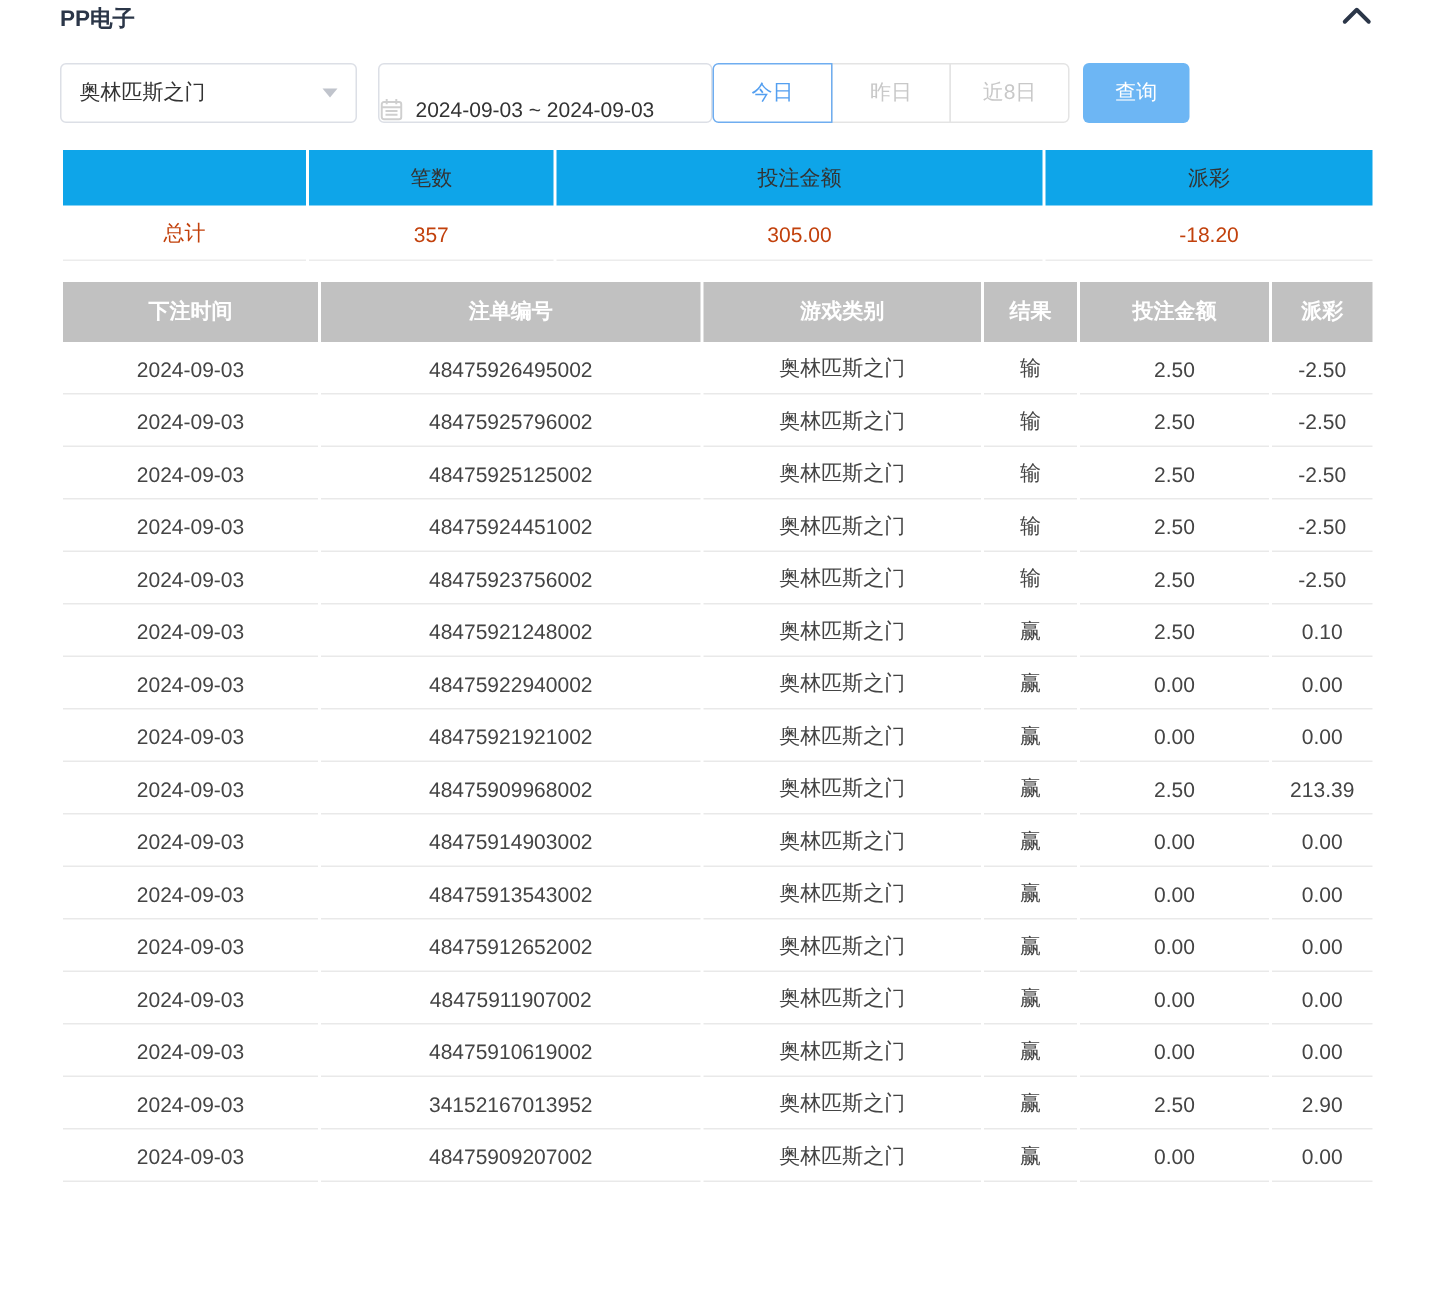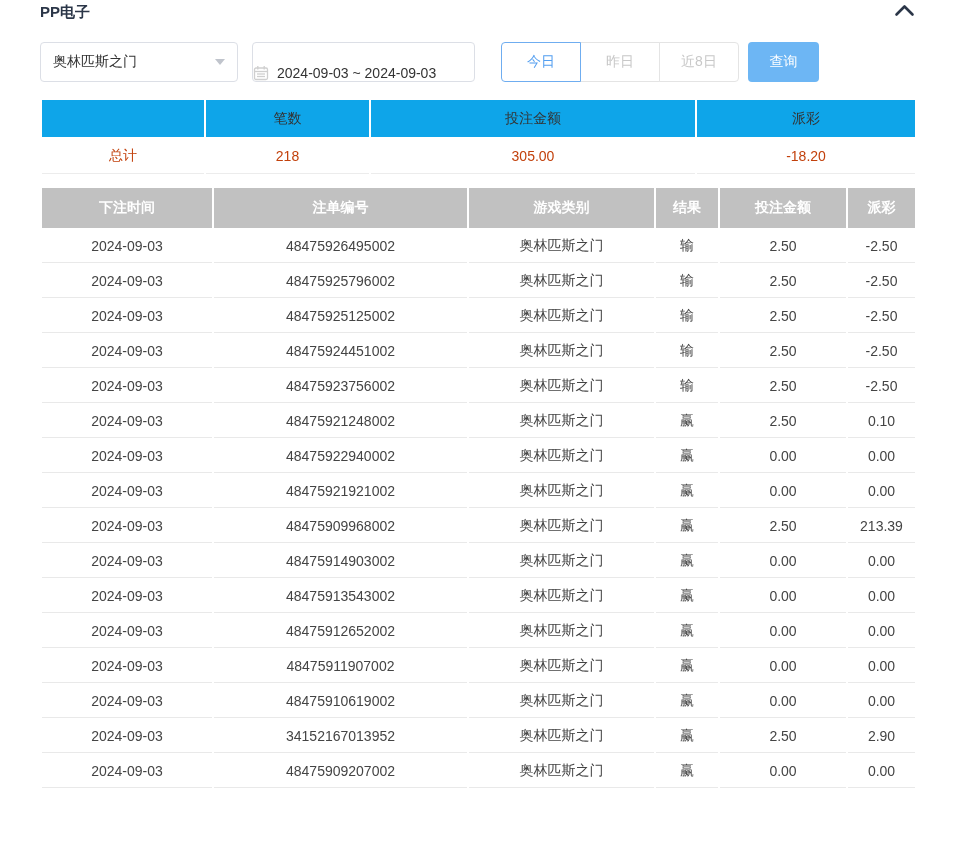--- a/index.html
+++ b/index.html
@@ -36,21 +36,21 @@
     border-left: 5px solid transparent; border-right: 5px solid transparent;
     border-top: 6px solid #c0c4cc;
   }
   .date-box {
     margin-left: 14px; width: 223px; height: 40px;
     border: 1px solid #dcdfe6; border-radius: 4px; background: #fff;
     display: flex; align-items: flex-end; padding: 0 0;
     font-size: 14px; color: #333; cursor: pointer;
   }
   .date-box .cal { margin-right: 8px; display: flex; align-items: center; }
-  .quick-group { display: flex; margin-left: 26px; }
+  .quick-group { display: flex; margin-left: 0; }
   .quick-btn {
     width: 80px; height: 40px; background: #fff;
     border: 1px solid #e4e4e4; color: #c8c8c8; font-size: 14px;
     margin-left: -1px; cursor: pointer;
     display: flex; align-items: center; justify-content: center;
     font-family: inherit;
   }
   .quick-btn:first-child { margin-left: 0; border-radius: 4px 0 0 4px; }
   .quick-btn:last-child { border-radius: 0 4px 4px 0; }
   .quick-btn.active { border-color: #6fadf0; color: #549ff0; position: relative; z-index: 1; }
@@ -139,21 +139,21 @@
       <tr>
         <th></th>
         <th>笔数</th>
         <th>投注金额</th>
         <th>派彩</th>
       </tr>
     </thead>
     <tbody>
       <tr>
         <td>总计</td>
-        <td>218</td>
+        <td>357</td>
         <td>305.00</td>
         <td class="neg">-18.20</td>
       </tr>
     </tbody>
   </table>
 
   <table class="main-table">
     <colgroup>
         <col style="width:170px">
         <col style="width:253px">

